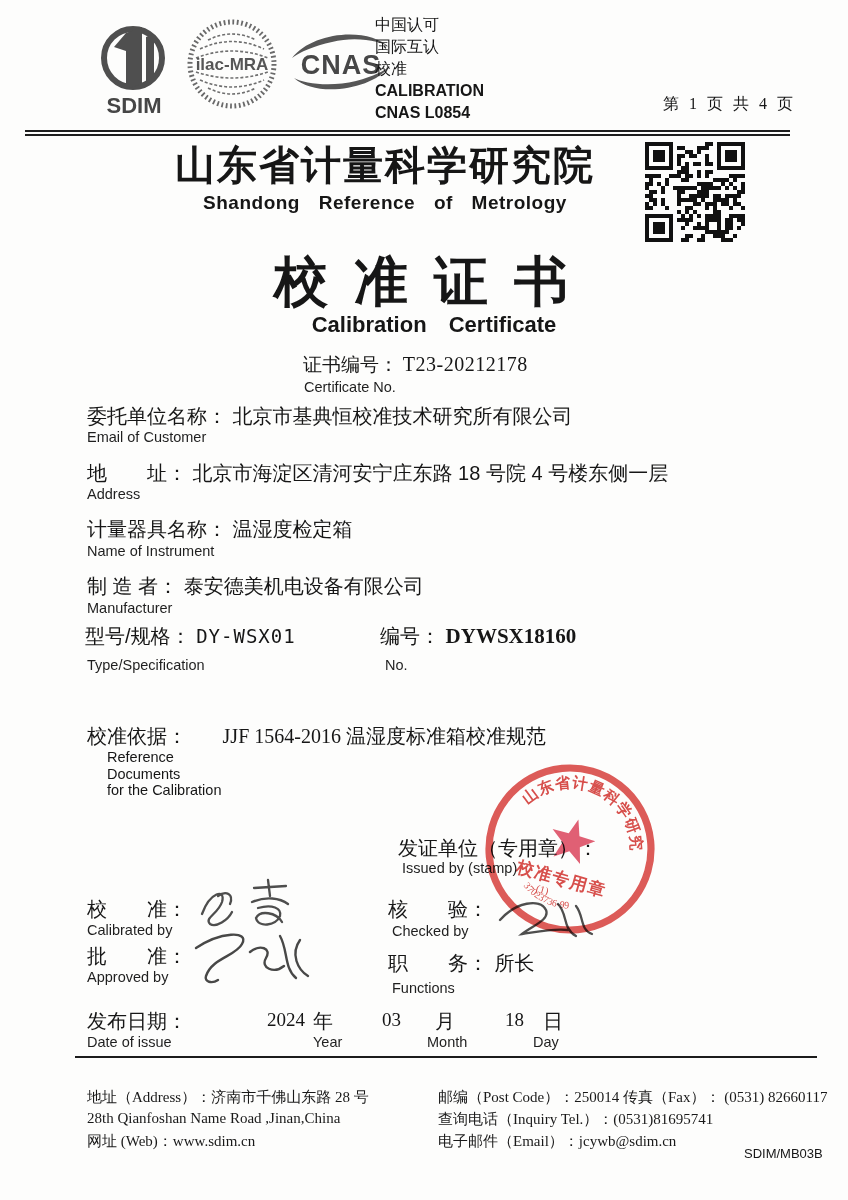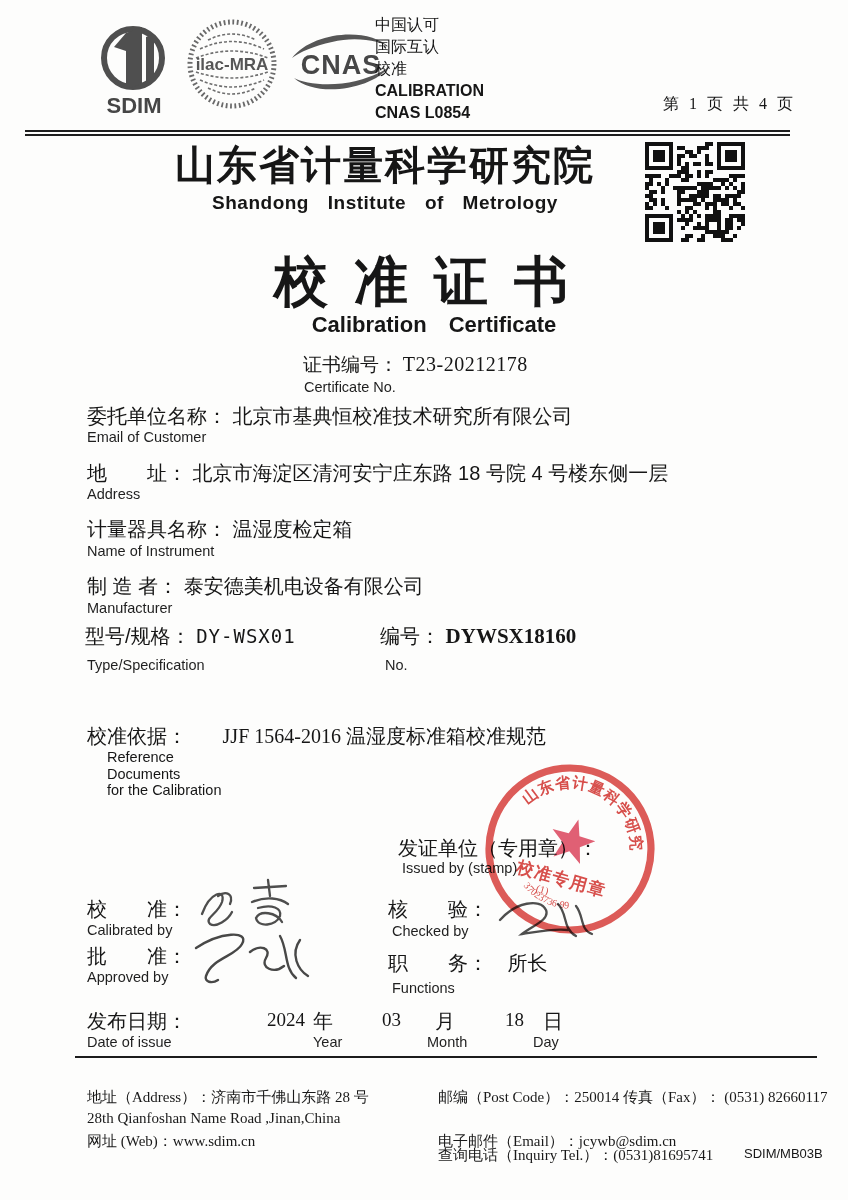--- a/index.html
+++ b/index.html
@@ -79,21 +79,21 @@
     <div class="bold-en">CALIBRATION</div>
     <div class="bold-en">CNAS L0854</div>
   </div>
 
   <div class="abs page-info serif">第 1 页 共 4 页</div>
 
   <div class="abs dbl-line"></div>
 
   <div class="abs inst">
     <div class="inst-cn">山东省计量科学研究院</div>
-    <div class="inst-en">Shandong Institute of Metrology</div>
+    <div class="inst-en">Shandong Reference of Metrology</div>
   </div>
 
   <svg class="qr" id="qr" viewBox="0 0 100 100">
       <rect x="0" y="0" width="4" height="4" fill="#111"></rect>
       <rect x="4" y="0" width="4" height="4" fill="#111"></rect>
       <rect x="8" y="0" width="4" height="4" fill="#111"></rect>
       <rect x="12" y="0" width="4" height="4" fill="#111"></rect>
       <rect x="16" y="0" width="4" height="4" fill="#111"></rect>
       <rect x="20" y="0" width="4" height="4" fill="#111"></rect>
       <rect x="24" y="0" width="4" height="4" fill="#111"></rect>
@@ -459,21 +459,21 @@
   <div class="sub" style="left:87px;top:922px">Calibrated by</div>
 
   <div class="row" style="left:388px;top:896px">核　　验：</div>
   <div class="sub" style="left:392px;top:923px">Checked by</div>
 
   <div class="row" style="left:87px;top:943px">批　　准：</div>
   <div class="sub" style="left:87px;top:969px">Approved by</div>
 
   <div class="row" style="left:388px;top:950px">
     <span>职　　务：</span>
-    <span style="margin-left:14px">所长</span>
+    <span style="margin-left:1px">所长</span>
   </div>
   <div class="sub" style="left:392px;top:980px">Functions</div>
 
   <svg class="stamp" viewBox="0 0 200 200">
     <defs>
       <path id="arcTop" d="M41.1,66 A68,68 0 0 1 167,88.2" fill="none"></path>
       <path id="arcBot" d="M42.8,133 A66,66 0 0 0 157.2,133" fill="none"></path>
     </defs>
     <circle cx="100" cy="100" r="90" fill="none" stroke="#dc4f4c" stroke-width="8"></circle>
     <polygon fill="#e0556a" points="100,66 106.2,83.5 124.7,84 110,95.2 115.3,113 100,102.5 84.7,113 90,95.2 75.3,84 93.8,83.5"></polygon>
@@ -523,18 +523,18 @@
   <div class="row val-serif" style="left:505px;top:1009px;font-size:19px">18</div>
   <div class="row" style="left:543px;top:1008px">日</div>
   <div class="sub" style="left:313px;top:1034px">Year</div>
   <div class="sub" style="left:427px;top:1034px">Month</div>
   <div class="sub" style="left:533px;top:1034px">Day</div>
 
   <div class="abs foot-rule"></div>
   <div class="abs foot" style="left:87px;top:1088px">地址（Address）：济南市千佛山东路 28 号</div>
   <div class="abs foot" style="left:438px;top:1088px">邮编（Post Code）：250014 传真（Fax）： (0531) 82660117</div>
   <div class="abs foot" style="left:87px;top:1110px">28th Qianfoshan Name Road ,Jinan,China</div>
-  <div class="abs foot" style="left:438px;top:1146px">查询电话（Inquiry Tel.）：(0531)81695741</div>
+  <div class="abs foot" style="left:438px;top:1110px">查询电话（Inquiry Tel.）：(0531)81695741</div>
   <div class="abs foot" style="left:87px;top:1132px">网址 (Web)：www.sdim.cn</div>
   <div class="abs foot" style="left:438px;top:1132px">电子邮件（Email）：jcywb@sdim.cn</div>
   <div class="abs form-code">SDIM/MB03B</div>
 
 </div>
 
 </body></html>

